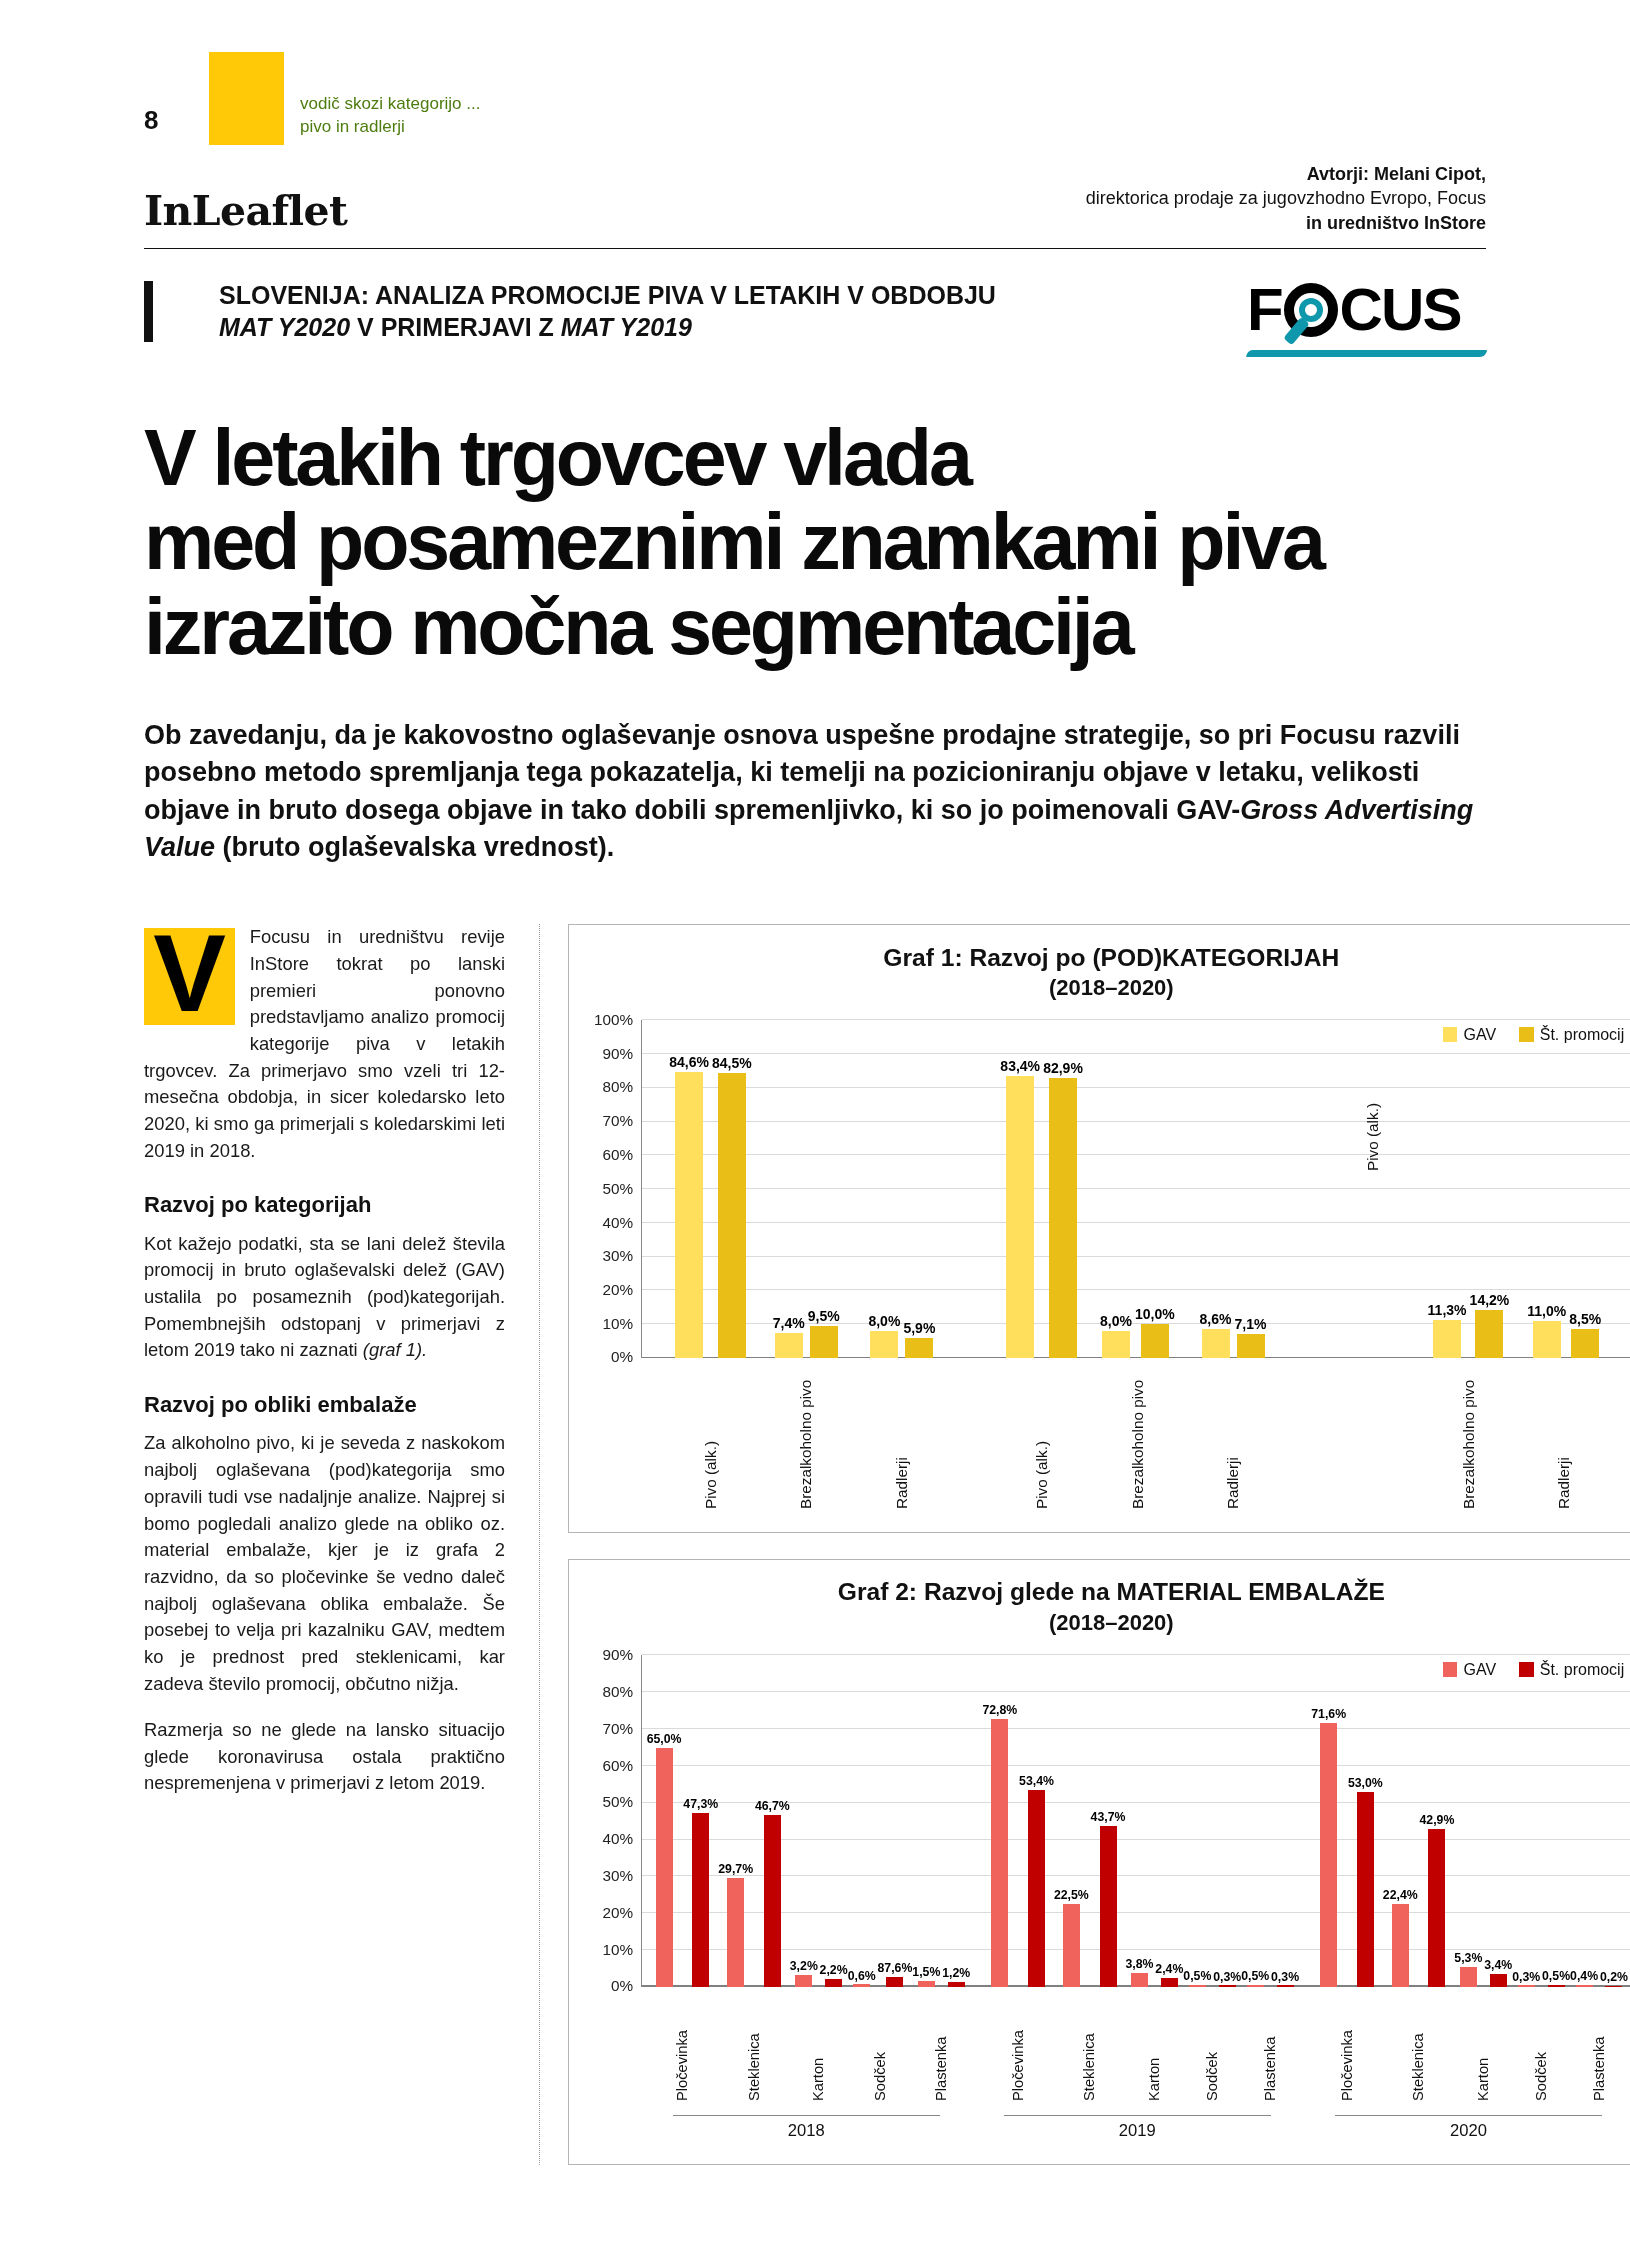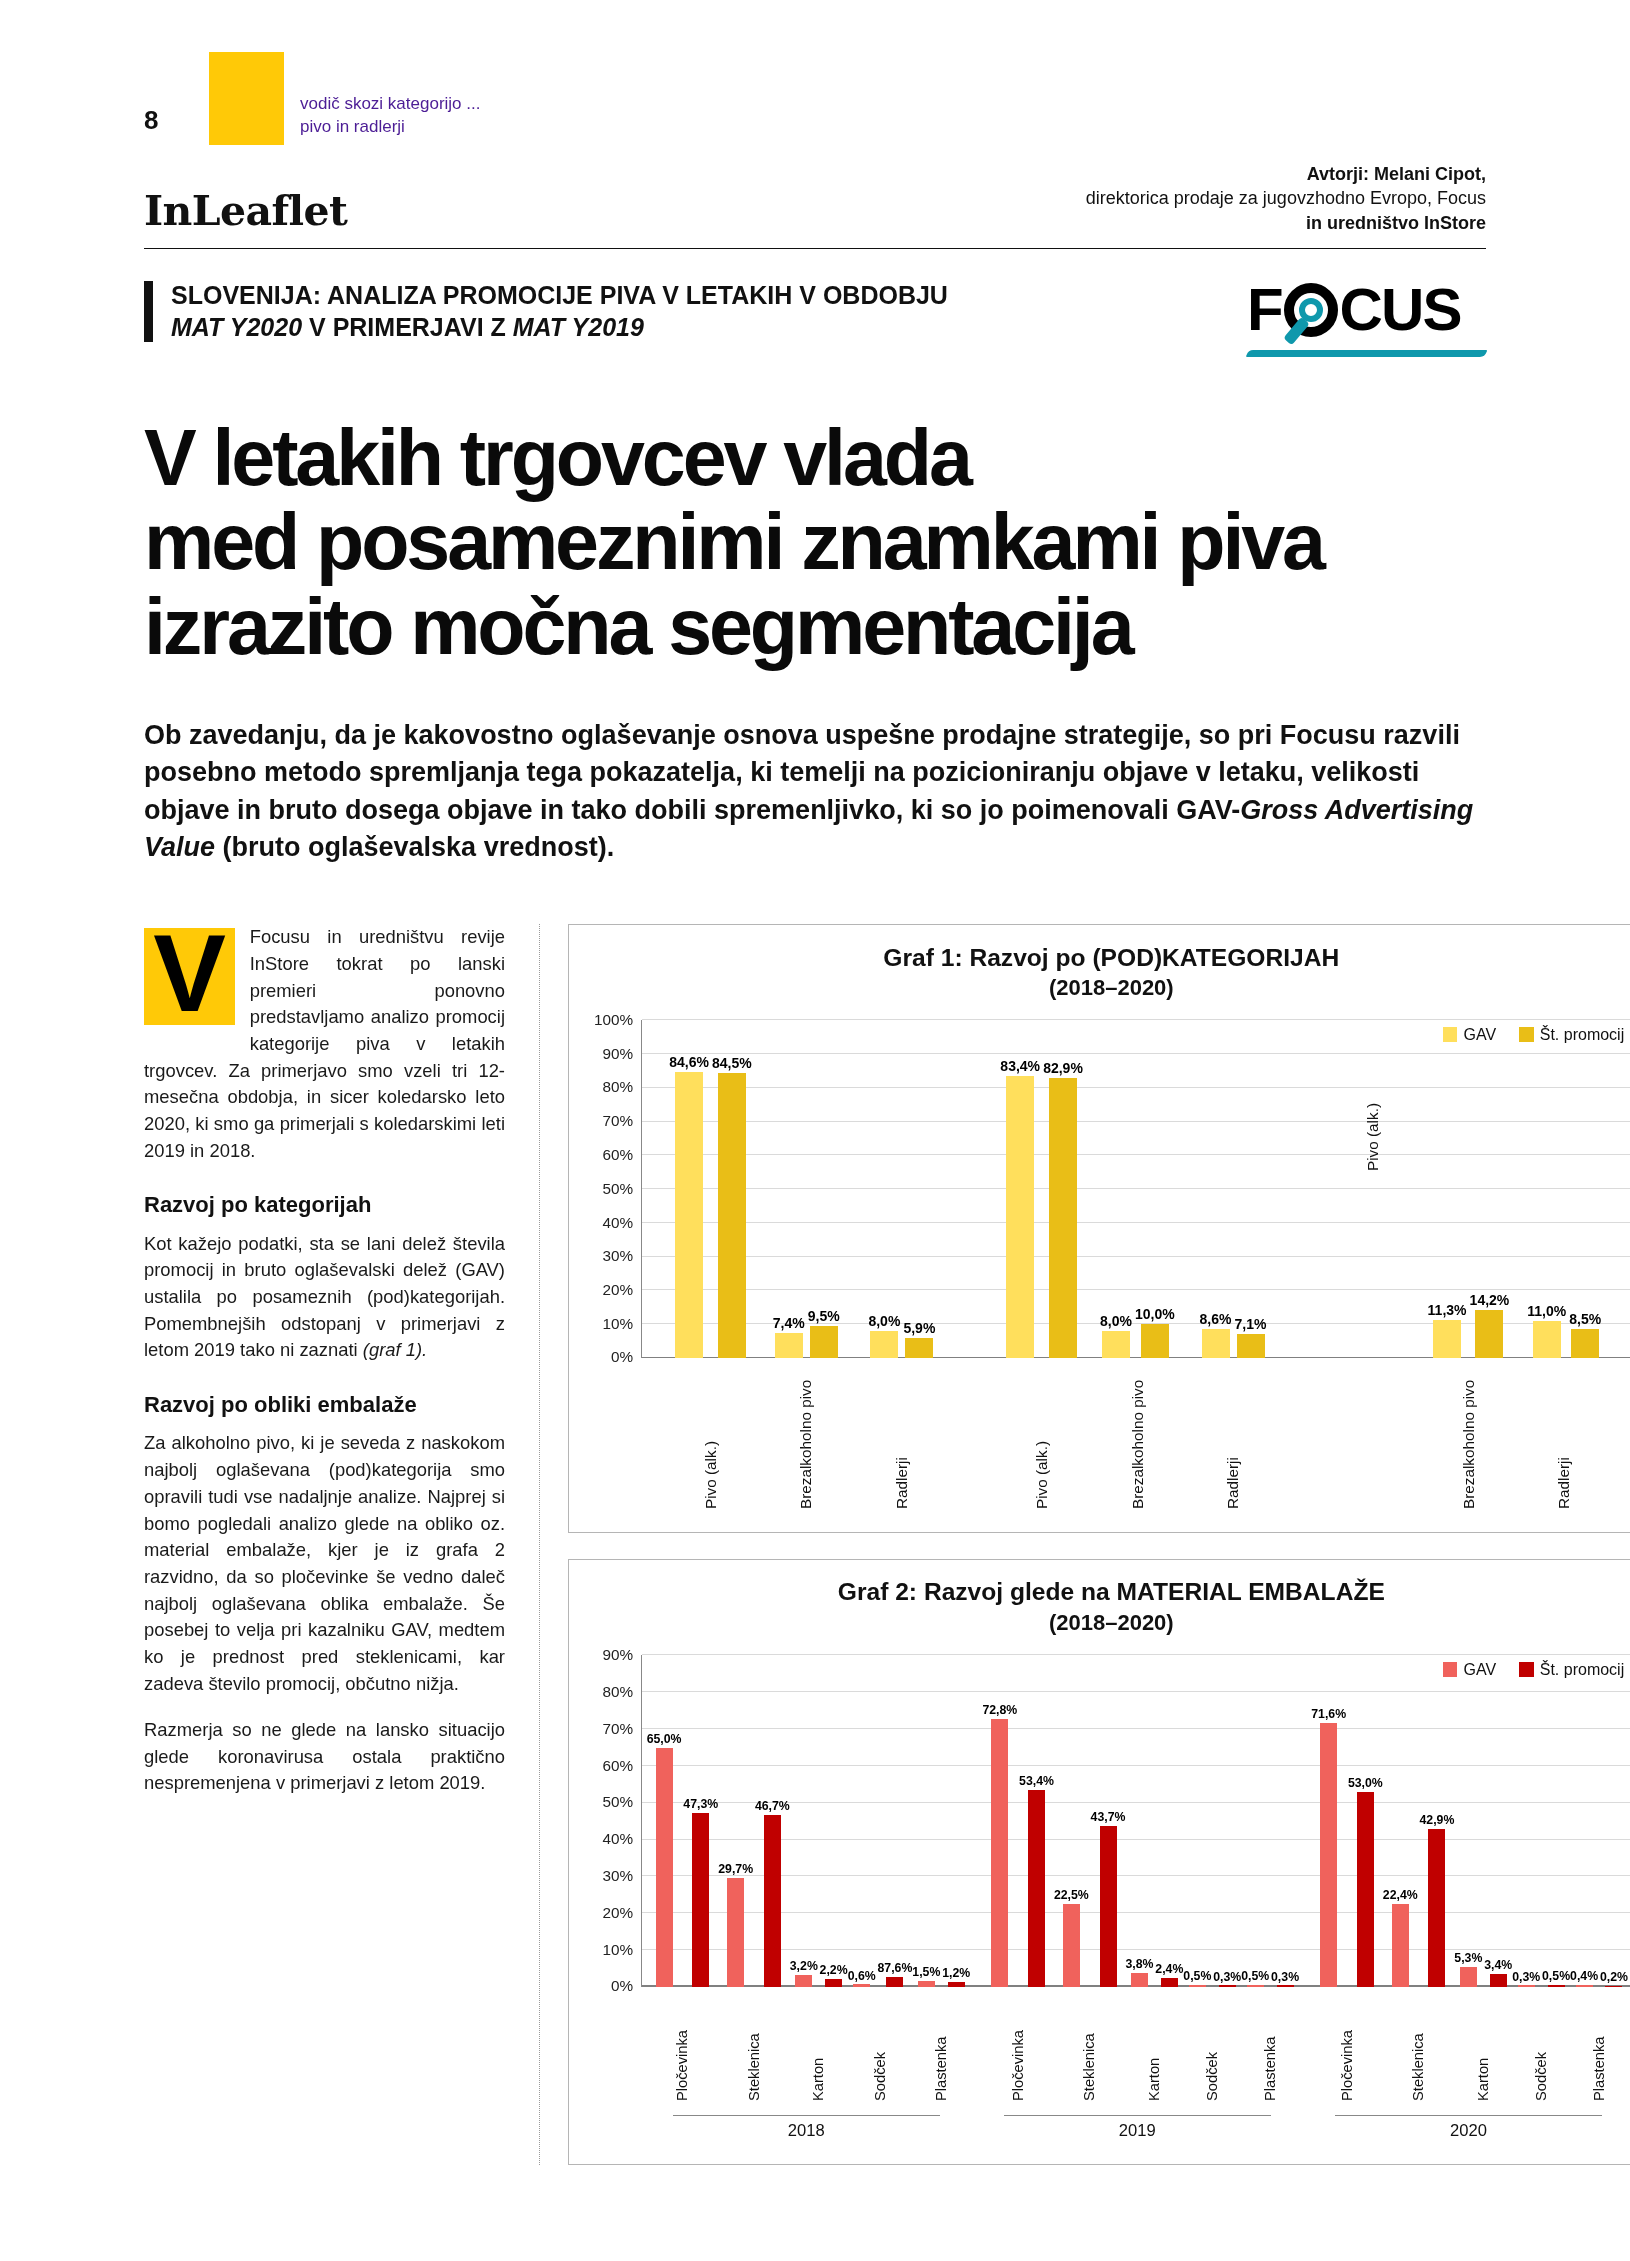--- a/index.html
+++ b/index.html
@@ -3,30 +3,30 @@
 <meta charset="utf-8">
 <style>
   * { margin:0; padding:0; box-sizing:border-box; }
   body { background:#ffffff; font-family:"Liberation Sans", sans-serif; color:#111; }
   .page { width:1630px; min-height:2261px; background:#fff; padding:52px 144px 55px 144px; position:relative; }
 
   
   .row1 { display:flex; align-items:flex-end; gap:16px; }
   .page-num { font-size:26px; font-weight:bold; margin-bottom:8.6px; width:49px; }
   .brand-square { width:75px; height:93px; background:#FFC907; }
-  .kicker { font-size:17px; line-height:1.35; color:#4c1d95; margin-bottom:6.1px; }
+  .kicker { font-size:17px; line-height:1.35; color:#4d7c0f; margin-bottom:6.1px; }
   .row2 { display:flex; justify-content:space-between; align-items:flex-end; margin-top:17px; }
   .masthead { font-family:"DejaVu Serif", serif; font-weight:bold; font-size:41px; letter-spacing:-0.6px; }
   .authors { text-align:right; font-size:18px; line-height:1.35; }
   .authors .b { font-weight:bold; }
   .rule { border:none; border-top:1.8px solid #111; margin-top:13.5px; }
 
   
   .section-head { margin-top:29.5px; display:flex; justify-content:space-between; align-items:flex-start; }
-  .section-left { display:flex; }
+  .section-left { display:flex;gap:48px; }
   .section-tick { width:8.6px; height:61px; background:#111; margin-right:18.4px; margin-top:2.5px; }
   .section-title { font-size:25px; font-weight:bold; line-height:1.3; }
   .it { font-style:italic; }
 
   
   .focus-logo { width:239px; margin-top:-3.7px; }
   .focus-word { display:flex; align-items:center; font-weight:bold; font-size:60px; letter-spacing:-1.8px; color:#000; }
   .focus-o { width:54px; height:54px; border:10.4px solid #000; border-radius:50%; position:relative; margin:0 1.8px; }
   .focus-o-glass { position:absolute; inset:4.9px; border:6.1px solid #0F98AC; border-radius:50%; }
   .focus-o-handle { position:absolute; width:11px; height:28px; background:#0F98AC; bottom:-18.4px; left:-2.5px; transform:rotate(40deg); border-radius:3.7px; }

